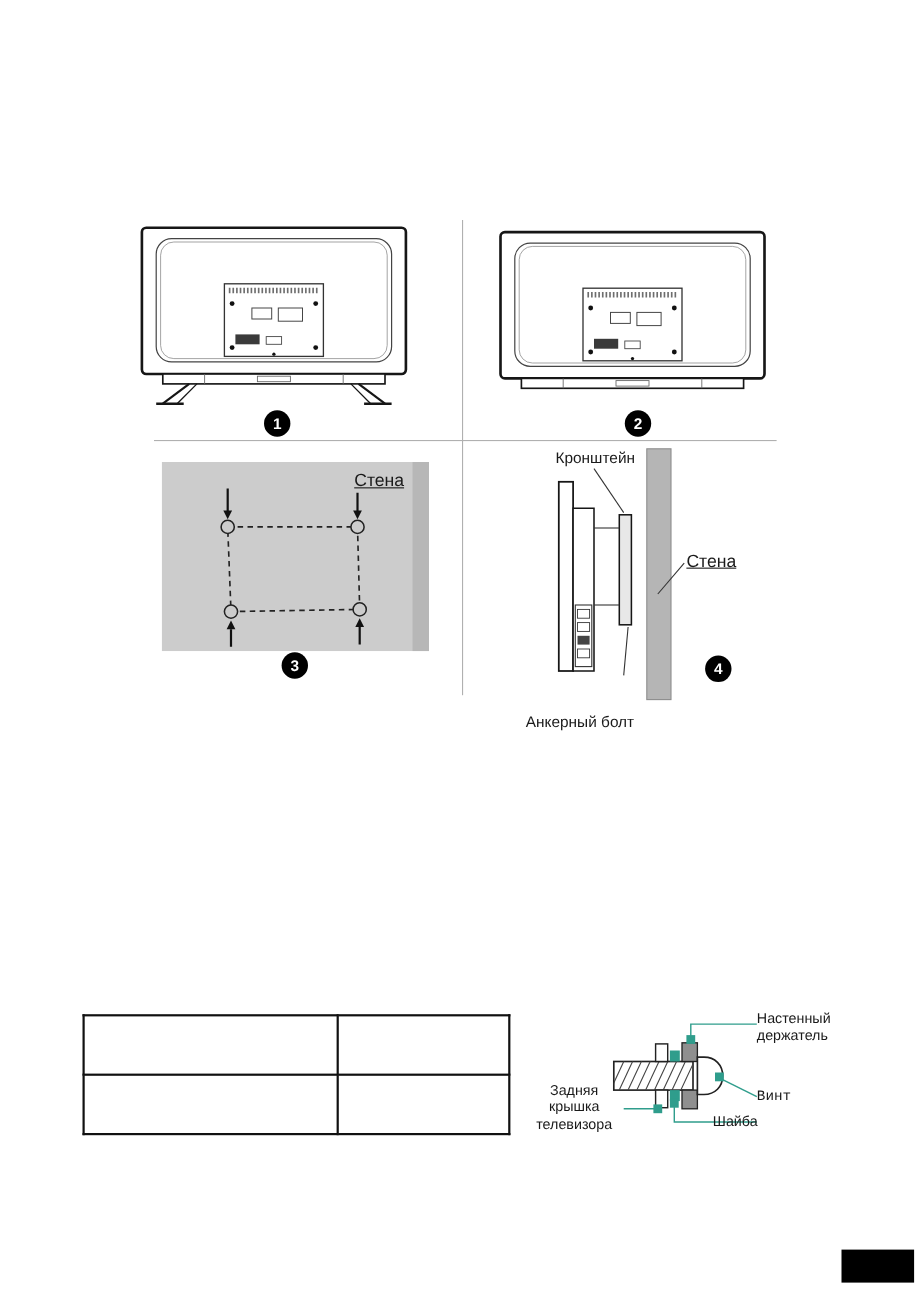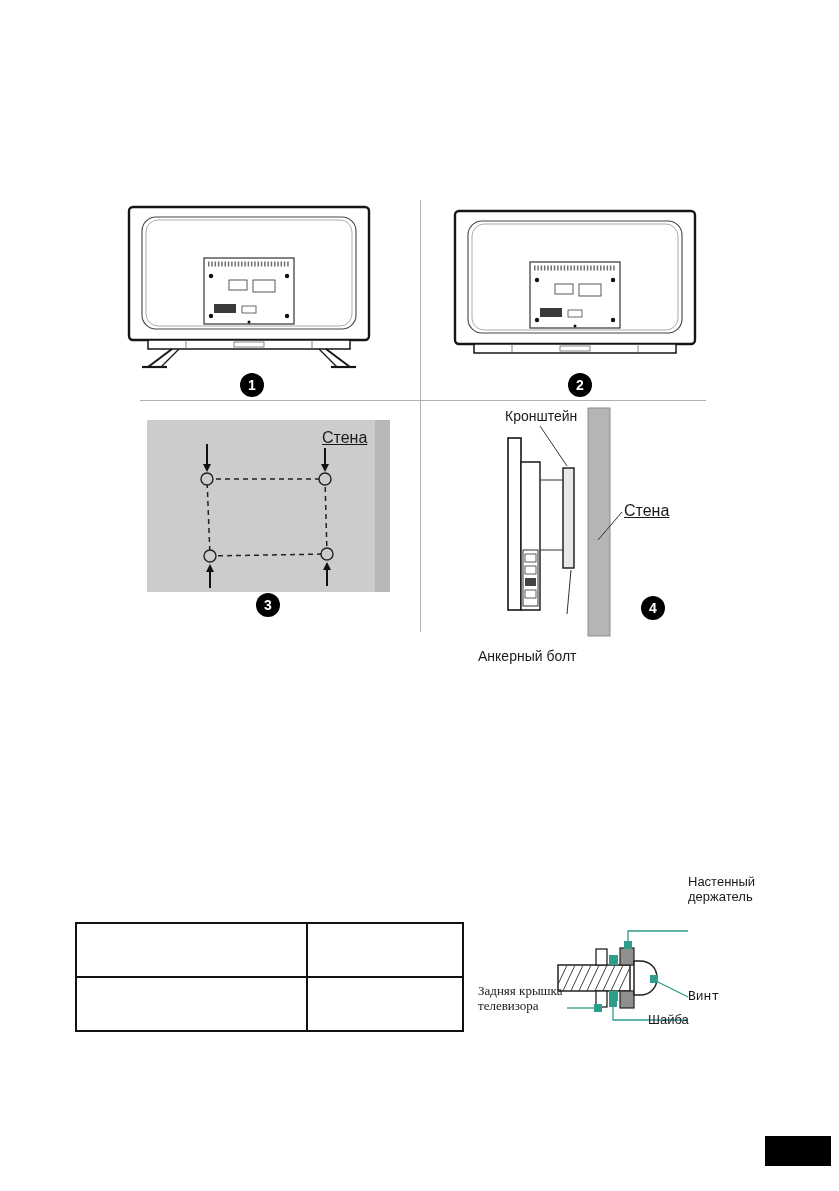--- a/index.html
+++ b/index.html
@@ -198,20 +198,20 @@
     <path d="M94 46 L100 46 C110 46 117 53 117 63 C117 73 110 80 100 80 L94 80 Z" fill="#fff" stroke="#222" stroke-width="1.5"></path>
     <polyline points="88,30 88,16 148,16" fill="none" stroke="#2f9d8c" stroke-width="1.3"></polyline>
     <rect x="84" y="26" width="8" height="8" fill="#2f9d8c"></rect>
     <polyline points="116,66 148,82" fill="none" stroke="#2f9d8c" stroke-width="1.3"></polyline>
     <rect x="110" y="60" width="8" height="8" fill="#2f9d8c"></rect>
     <polyline points="73,88 73,105 148,105" fill="none" stroke="#2f9d8c" stroke-width="1.3"></polyline>
     <rect x="69" y="84" width="8" height="8" fill="#2f9d8c"></rect>
     <polyline points="56,93 27,93" fill="none" stroke="#2f9d8c" stroke-width="1.3"></polyline>
     <rect x="54" y="89" width="8" height="8" fill="#2f9d8c"></rect>
   </svg>
-  <div class="label-wrap fs13" style="left:688px; top:874px; width:92px;">Настенный держатель</div>
+  <div class="label-wrap fs13" style="left:688px; top:918px; width:92px;">Настенный держатель</div>
   <div class="label fs13" style="left:688px; top:989px;font-family:Liberation Mono, monospace;">Винт</div>
   <div class="label fs13" style="left:648px; top:1012px;">Шайба</div>
-  <div class="label-wrap fs13" style="left:478px; top:983px; width:88px; text-align:left;font-family:Liberation Serif, serif;">Задняя крышка телевизора</div>
+  <div class="label-wrap fs13" style="left:478px; top:983px; width:88px; text-align:center;">Задняя крышка телевизора</div>
 
   <div class="page-tab"></div>
 
 </div>
 
 </body></html>

